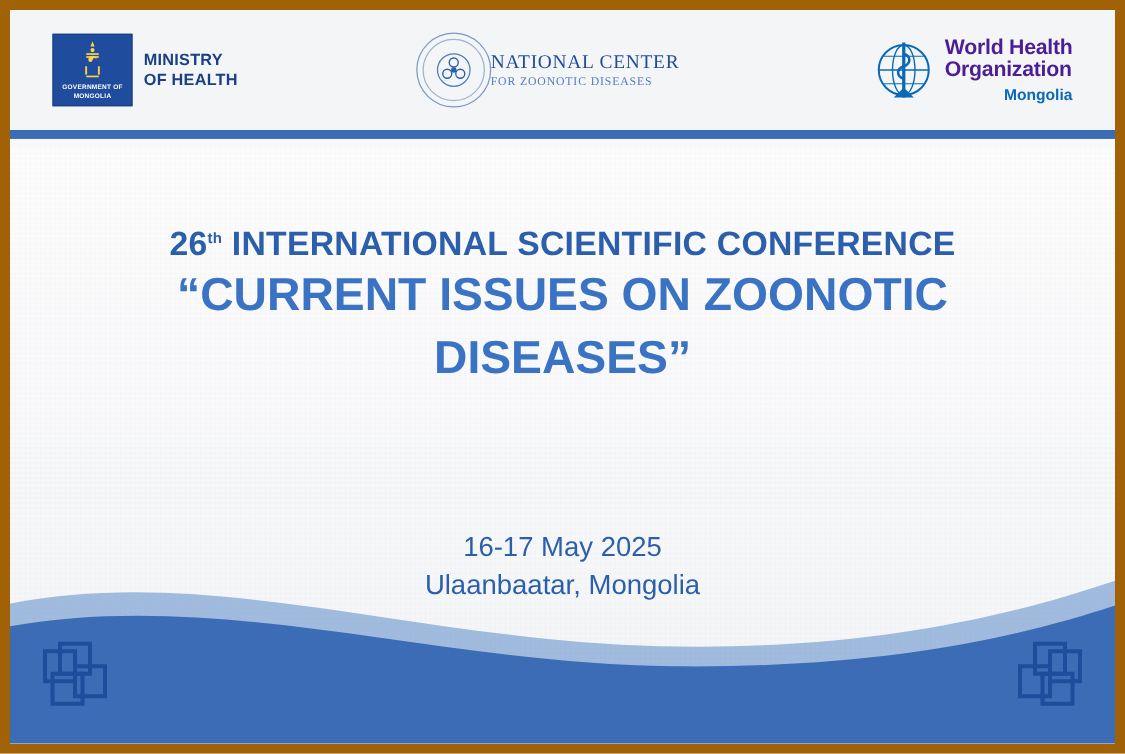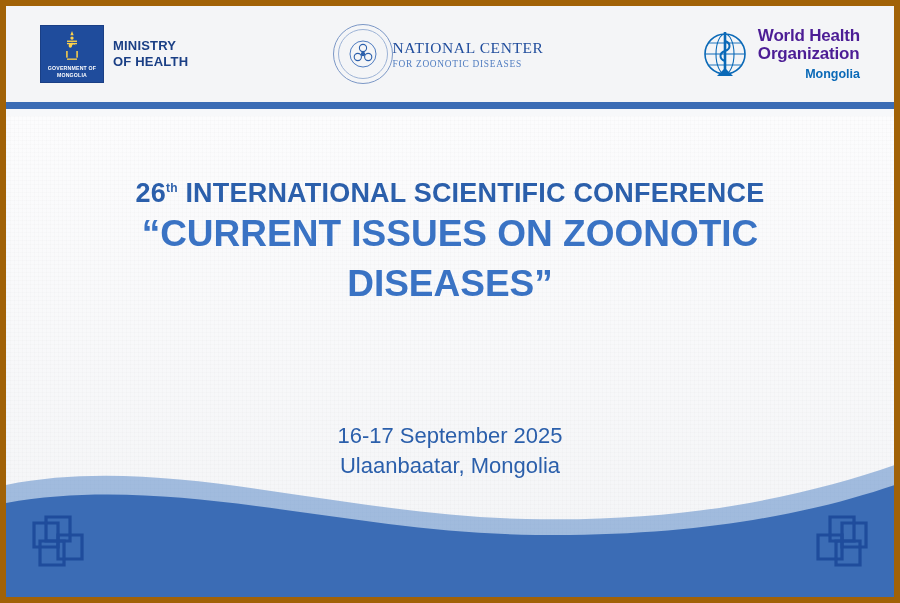--- a/index.html
+++ b/index.html
@@ -11,21 +11,21 @@
     height: 603px;
     font-family: "Liberation Sans", sans-serif;
     background: #ffffff;
     overflow: hidden;
   }
   .slide {
     position: relative;
     width: 900px;
     height: 603px;
     box-sizing: border-box;
-    border: 6px solid #a16207;
+    border: 8px solid #a16207;
     background: #f7f8fa;
     overflow: hidden;
   }
 
   
   .header {
     position: absolute;
     left: 0;
     top: 0;
     width: 100%;
@@ -301,21 +301,21 @@
   </div>
 
   <div class="body-area">
 
     <div class="title-block">
       <div class="conf-line1"><span>26</span><sup>th</sup><span> INTERNATIONAL SCIENTIFIC CONFERENCE</span></div>
       <div class="conf-title">“CURRENT ISSUES ON ZOONOTIC DISEASES”</div>
     </div>
 
     <div class="meta-block">
-      <div class="meta-line">16-17 September 2025</div>
+      <div class="meta-line">16-17 May 2025</div>
       <div class="meta-line">Ulaanbaatar, Mongolia</div>
     </div>
   </div>
 
   <svg class="footer-wave" viewBox="0 0 900 190" preserveAspectRatio="none">
     <path d="M0,78 C160,46 330,108 520,112 C690,116 810,86 900,54 L900,190 L0,190 Z" fill="#5b8ac8" opacity="0.55"></path>
     <path d="M0,96 C170,66 340,126 530,128 C700,130 815,104 900,74 L900,190 L0,190 Z" fill="#3b6cb5"></path>
   </svg>
 
   <svg class="corner-ornament corner-left" viewBox="0 0 70 60">

